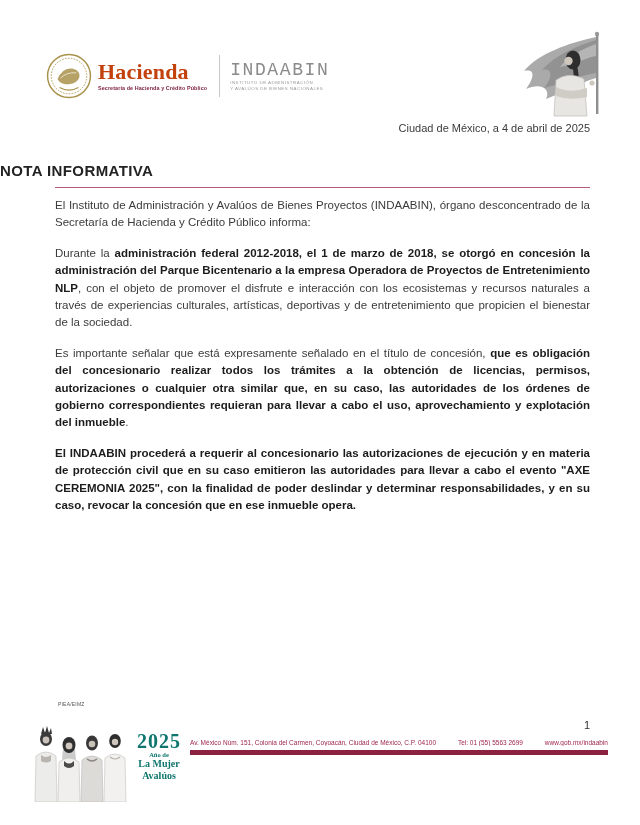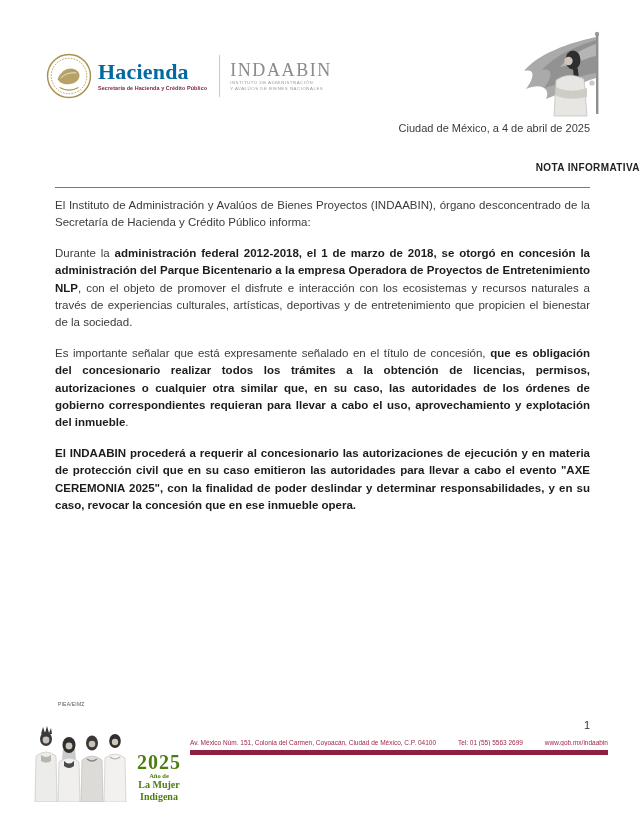--- a/index.html
+++ b/index.html
@@ -5,43 +5,43 @@
   html,body{margin:0;padding:0;background:#ffffff;}
   .page{
     position:relative;width:640px;height:825px;background:#ffffff;overflow:hidden;
     font-family:"Liberation Sans","DejaVu Sans",sans-serif;color:#3b3b3b;
   }
   
   .brand-row{position:absolute;left:46px;top:48px;display:flex;align-items:center;height:56px;}
   .seal{width:46px;height:46px;flex:0 0 auto;}
   .hacienda-text{margin-left:6px;}
   .hacienda-name{font-family:"Liberation Serif","DejaVu Serif",serif;font-weight:bold;
-    font-size:22px;line-height:22px;color:#0369a1;letter-spacing:.2px;}
+    font-size:22px;line-height:22px;color:#c2410c;letter-spacing:.2px;}
   .hacienda-sub{font-size:5.4px;font-weight:bold;color:#7c1e3c;margin-top:2px;letter-spacing:.1px;}
   .hdr-divider{width:1px;height:42px;background:#c9c9c9;margin:0 10px 0 12px;}
-  .indaabin-name{font-family:Liberation Serif, serif;font-size:18px;line-height:19px;
+  .indaabin-name{font-family:Liberation Mono, monospace;font-size:18px;line-height:19px;
     color:#8a8a8a;letter-spacing:1.6px;}
   .indaabin-sub{font-size:4.4px;color:#9a9a9a;letter-spacing:.5px;line-height:5.6px;}
   .flag-woman{position:absolute;left:506px;top:30px;}
   
   .date-line{position:absolute;top:122px;right:50px;font-size:11px;color:#3b3b3b;}
-  .doc-title{position:absolute;top:162px;left:0;width:100%;text-align:right;
-    font-size:10px;font-weight:bold;color:#222;letter-spacing:.4px;}
+  .doc-title{position:absolute;top:162px;left:0;width:100%;text-align:left;
+    font-size:15px;font-weight:bold;color:#222;letter-spacing:.4px;}
   .title-rule{position:absolute;top:187px;left:55px;width:535px;height:0;
     border:none;border-top:1.4px solid rgba(157,36,73,.75);margin:0;}
   
   .doc-body{position:absolute;left:55px;top:197px;width:535px;}
   .doc-body p{margin:0 0 13px 0;font-size:11.5px;line-height:17.4px;
     text-align:justify;color:#3b3b3b;}
   .doc-body b{color:#1c1c1c;}
   
   .ref-code{position:absolute;left:58px;top:701px;font-size:5px;letter-spacing:.2px;color:#555;}
   .women-img{position:absolute;left:34px;top:722px;}
-  .year-logo{position:absolute;left:126px;top:752px;width:66px;text-align:center;
-    color:#4d7c0f;font-family:"Liberation Serif","DejaVu Serif",serif;}
+  .year-logo{position:absolute;left:126px;top:731px;width:66px;text-align:center;
+    color:#0f766e;font-family:"Liberation Serif","DejaVu Serif",serif;}
   .year-logo .year{font-size:20px;font-weight:bold;line-height:20px;letter-spacing:1px;}
   .year-logo .year-sub{font-size:6.5px;line-height:7px;font-weight:bold;}
   .year-logo .year-line{font-size:10px;line-height:12px;font-weight:bold;}
   .footer-right{position:absolute;left:190px;top:739px;width:418px;}
   .address-line{display:flex;justify-content:space-between;align-items:baseline;
     font-size:6.5px;color:#9d2449;white-space:nowrap;overflow:hidden;}
   .footer-bar{margin-top:3.5px;height:5.5px;background:#8c2240;}
   .page-number{position:absolute;top:719px;right:50px;font-size:11px;color:#333;}
 </style>
 </head>
@@ -121,21 +121,21 @@
       <ellipse cx="81" cy="19" rx="5.8" ry="7" fill="#2e2e2e"></ellipse>
       <circle cx="81" cy="20" r="3.2" fill="#cfc6bd"></circle>
       <path d="M71,36 Q81,28 91,36 L92,80 L70,80 Z" fill="#f2f1ef" stroke="#c6c3bf" stroke-width="0.6"></path>
       <path d="M76,35 Q81,39 86,35" stroke="#b1ada8" stroke-width="1.2" fill="none"></path>
     </svg>
 
     <div class="year-logo">
       <div class="year">2025</div>
       <div class="year-sub">Año de</div>
       <div class="year-line">La Mujer</div>
-      <div class="year-line">Indígena</div>
+      <div class="year-line">Avalúos</div>
     </div>
 
     <div class="footer-right">
       <div class="address-line">
         <span>Av. México Núm. 151, Colonia del Carmen, Coyoacán, Ciudad de México, C.P. 04100</span>
         <span>Tel: 01 (55) 5563 2699</span>
         <span>www.gob.mx/indaabin</span>
       </div>
       <div class="footer-bar"></div>
     </div>

